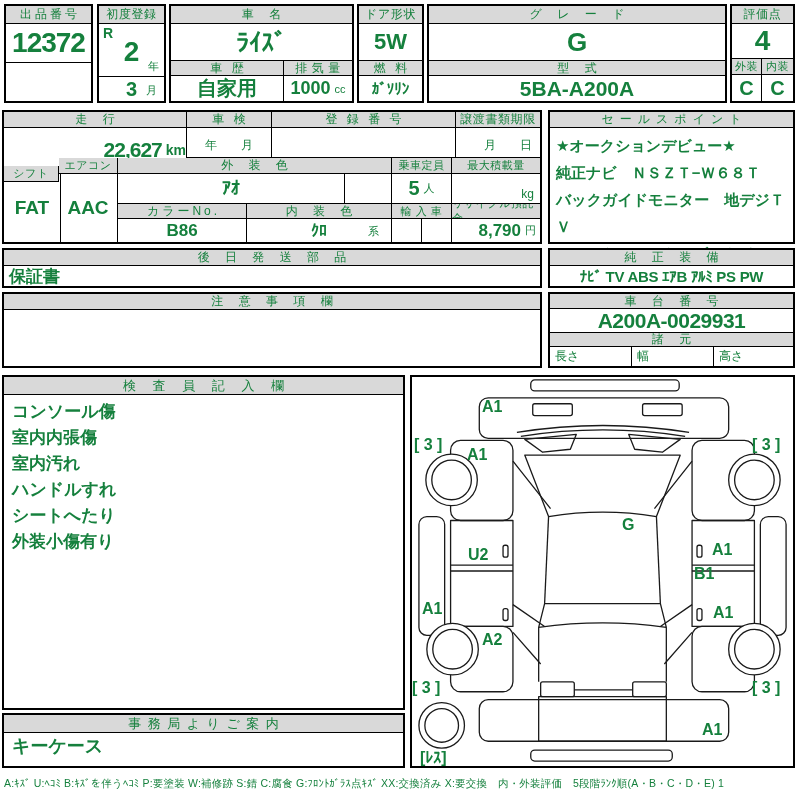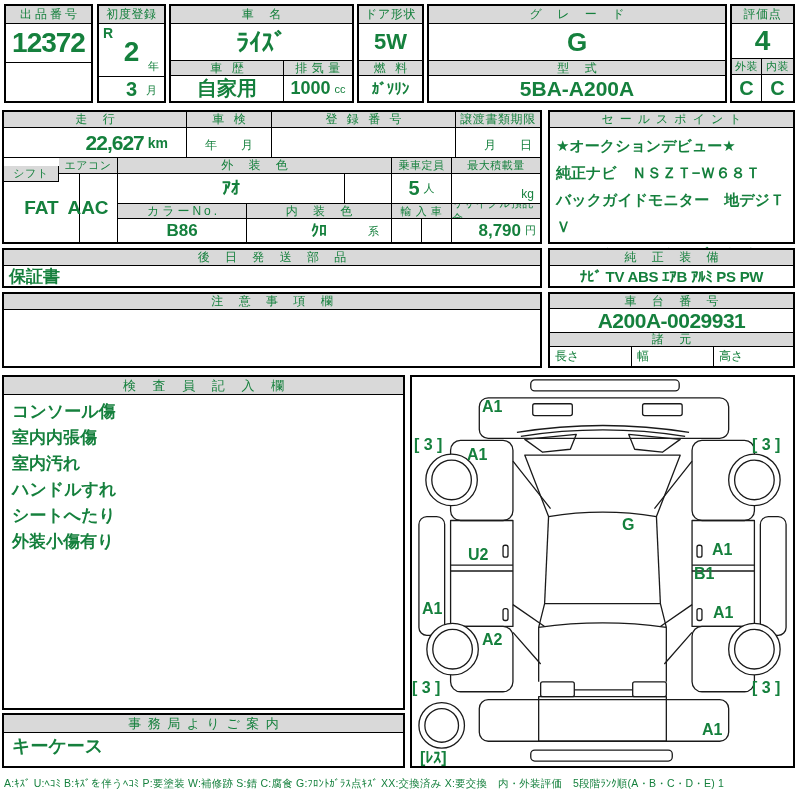--- a/index.html
+++ b/index.html
@@ -81,35 +81,35 @@
     <div class="cell val rb" style="left:0;top:69px;width:30px;bottom:0;font-size:20px;">C</div>
     <div class="cell val" style="left:30px;top:69px;right:0;bottom:0;font-size:20px;">C</div>
   </div>
 
   <div class="box" style="left:2px;top:110px;width:540px;height:134px;">
     <div class="cell hdr rb bb ls" style="left:0;top:0;width:183px;height:16px;">走 行</div>
     <div class="cell hdr rb bb ls2" style="left:183px;top:0;width:85px;height:16px;">車 検</div>
     <div class="cell hdr rb bb ls2" style="left:268px;top:0;width:184px;height:16px;">登 録 番 号</div>
     <div class="cell hdr bb" style="left:452px;top:0;right:0;height:16px;">譲渡書類期限</div>
 
-    <div class="cell rb bb right" style="left:0;top:16px;width:183px;height:30px;padding-right:18px;">
+    <div class="cell rb bb right" style="left:0;top:16px;width:183px;height:44px;padding-right:0;">
       <span class="val" style="font-size:21px;letter-spacing:-1px;">22,627</span>
       <span class="unit" style="font-size:14px;">km</span>
     </div>
     <div class="cell rb bb" style="left:183px;top:16px;width:85px;height:30px;font-size:12px;align-items:flex-end;padding-bottom:3px;">年　　月</div>
     <div class="cell rb bb" style="left:268px;top:16px;width:184px;height:30px;"></div>
     <div class="cell bb right" style="left:452px;top:16px;right:0;height:30px;font-size:12px;align-items:flex-end;padding:0 8px 3px 0;">月　　日</div>
 
     <div class="cell hdr rb bb" style="left:0;top:46px;width:55px;height:16px;font-size:11px;margin-top:8px;">シフト</div>
     <div class="cell hdr rb bb" style="left:55px;top:46px;width:59px;height:16px;font-size:11px;">エアコン</div>
     <div class="cell hdr rb bb ls" style="left:114px;top:46px;width:274px;height:16px;">外 装 色</div>
     <div class="cell hdr rb bb" style="left:388px;top:46px;width:60px;height:16px;font-size:11px;">乗車定員</div>
     <div class="cell hdr bb" style="left:448px;top:46px;right:0;height:16px;font-size:11px;">最大積載量</div>
 
-    <div class="cell val rb" style="left:0;top:62px;width:76px;bottom:0;font-size:19px;">FAT</div>
+    <div class="cell val rb" style="left:0;top:62px;width:57px;bottom:0;font-size:19px;">FAT</div>
     <div class="cell val rb" style="left:55px;top:62px;width:59px;bottom:0;font-size:19px;">AAC</div>
 
     <div class="cell val rb bb" style="left:114px;top:62px;width:227px;height:30px;font-size:18px;">ｱｵ</div>
     <div class="cell rb bb" style="left:341px;top:62px;width:47px;height:30px;"></div>
     <div class="cell rb bb" style="left:388px;top:62px;width:60px;height:30px;">
       <span class="val" style="font-size:20px;">5</span>
       <span class="unit" style="font-weight:normal;">人</span>
     </div>
     <div class="cell bb right" style="left:448px;top:62px;right:0;height:30px;padding:0 6px 2px 0;align-items:flex-end;font-size:12px;">
       <span></span>

